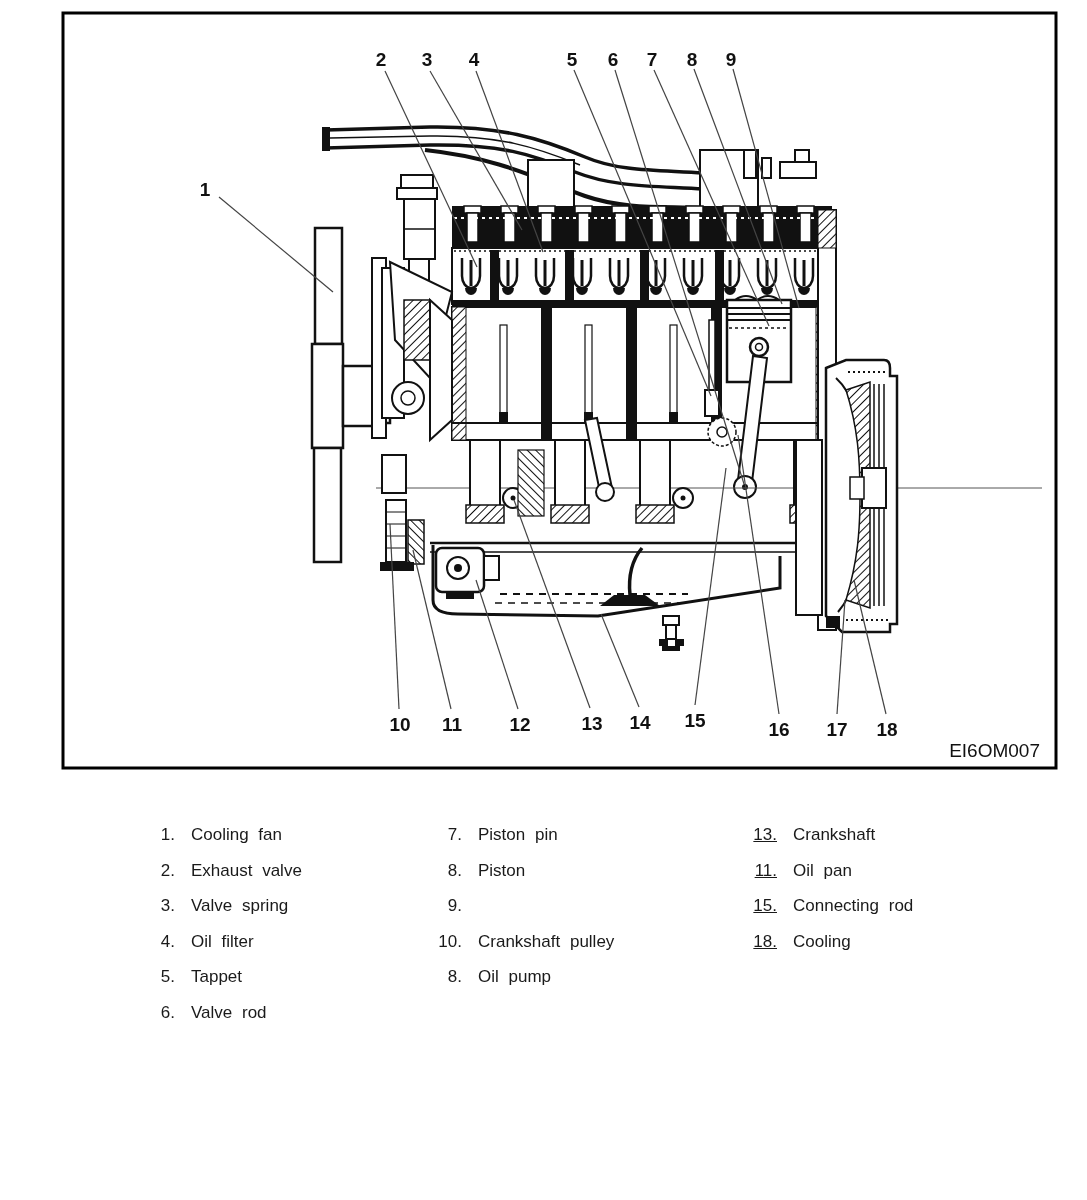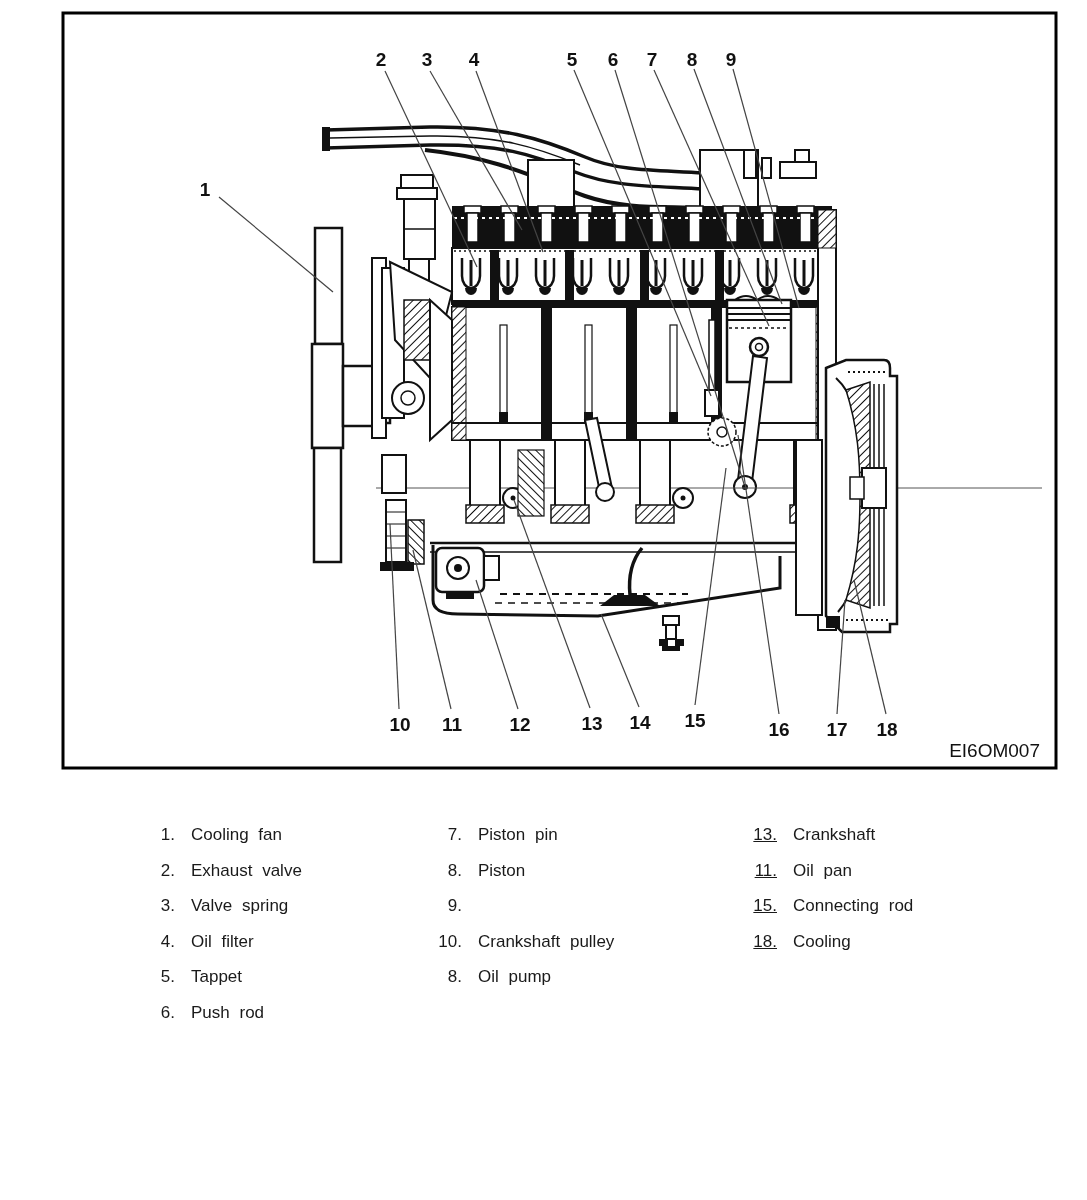--- a/index.html
+++ b/index.html
@@ -284,21 +284,21 @@
   <div class="legend-row">
         <span class="legend-num">4.</span>
         <span class="legend-label">Oil filter</span>
       </div>
   <div class="legend-row">
         <span class="legend-num">5.</span>
         <span class="legend-label">Tappet</span>
       </div>
   <div class="legend-row">
         <span class="legend-num">6.</span>
-        <span class="legend-label">Push rod</span>
+        <span class="legend-label">Valve rod</span>
       </div>
 </div>
 <div class="legend-col col2">
   <div class="legend-row">
         <span class="legend-num">7.</span>
         <span class="legend-label">Piston pin</span>
       </div>
   <div class="legend-row">
         <span class="legend-num">8.</span>
         <span class="legend-label">Piston</span>

